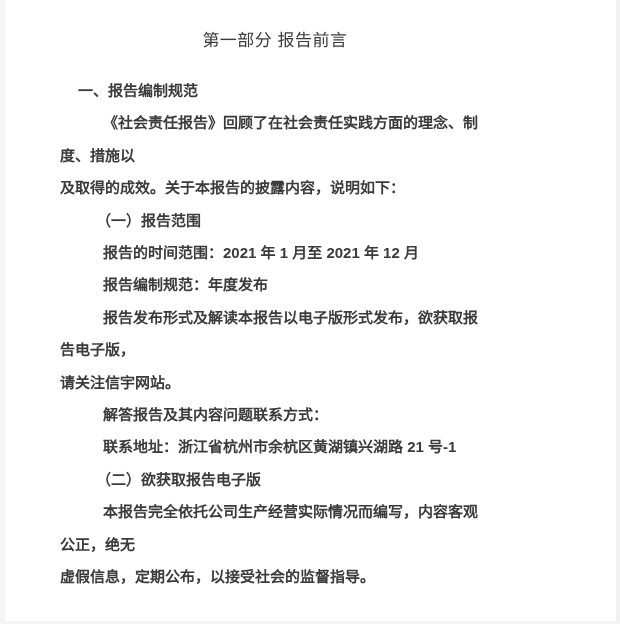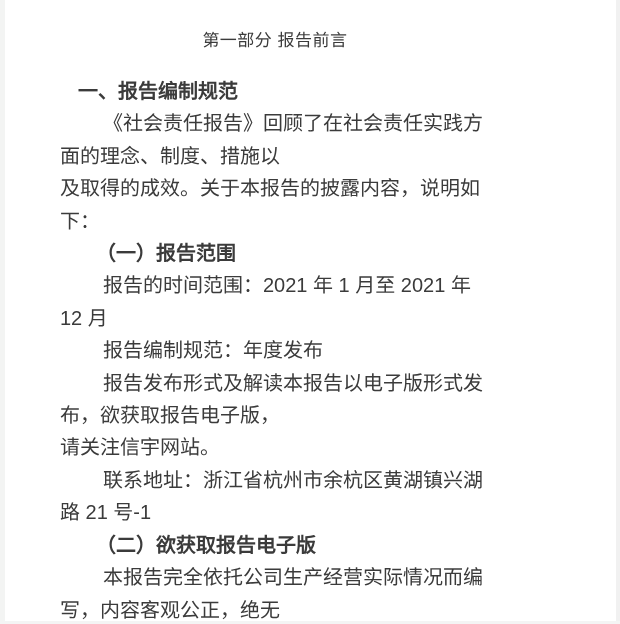--- a/index.html
+++ b/index.html
@@ -36,36 +36,37 @@
   }
   .doc-title {
     font-size: 17px;
     font-weight: 400;
     text-align: center;
     line-height: 33px;
     margin: 0 0 18px 0;
     letter-spacing: 0.5px;
   }
   .para {
-    font-size: 20px;
+    font-size: 15px;
     line-height: 32.4px;
     margin: 0;
     white-space: pre-line;
     text-align: left;
   }
   .h1 {
     font-weight: 700;
     text-indent: 18px;
   }
   .h2 {
     font-weight: 700;
     text-indent: 36px;
   }
   .ind {
     text-indent: 43px;
+    font-weight: bold;
   }
 </style>
 </head>
 <body>
 
 <div class="edge-left"></div>
 <div class="edge-right"></div>
 <div class="edge-bottom"></div>
 
 <div class="page">
@@ -79,20 +80,21 @@
   <p class="para h2">（一）报告范围</p>
 
 
   <p class="para ind">报告的时间范围：2021 年 1 月至 2021 年 12 月</p>
 
   <p class="para ind">报告编制规范：年度发布</p>
 
   <p class="para ind">报告发布形式及解读本报告以电子版形式发布，欲获取报告电子版，
 请关注信宇网站。</p>
 
+  <p class="para ind">解答报告及其内容问题联系方式：</p>
 
 
   <p class="para ind">联系地址：浙江省杭州市余杭区黄湖镇兴湖路 21 号-1</p>
 
   <p class="para h2">（二）欲获取报告电子版</p>
 
   <p class="para ind">本报告完全依托公司生产经营实际情况而编写，内容客观公正，绝无
 虚假信息，定期公布，以接受社会的监督指导。</p>
 </div>
 

